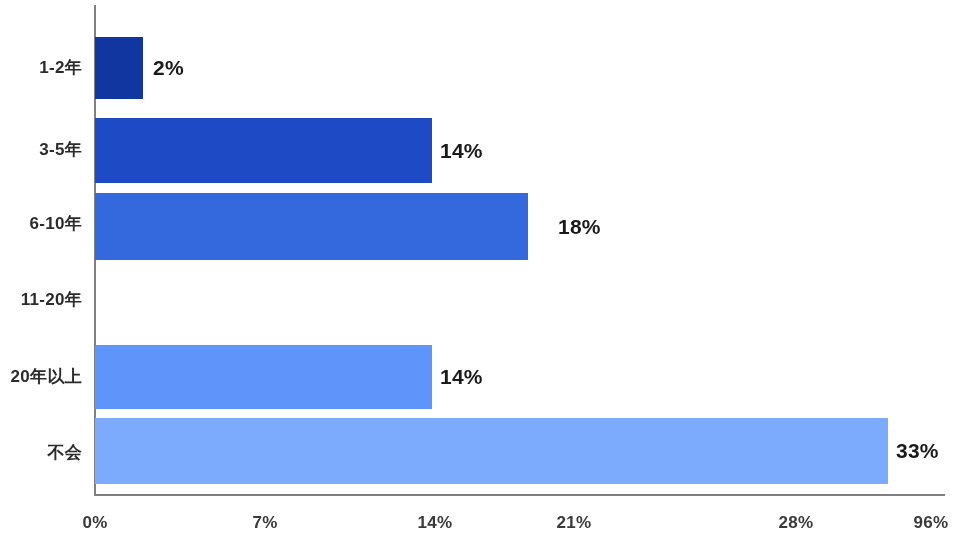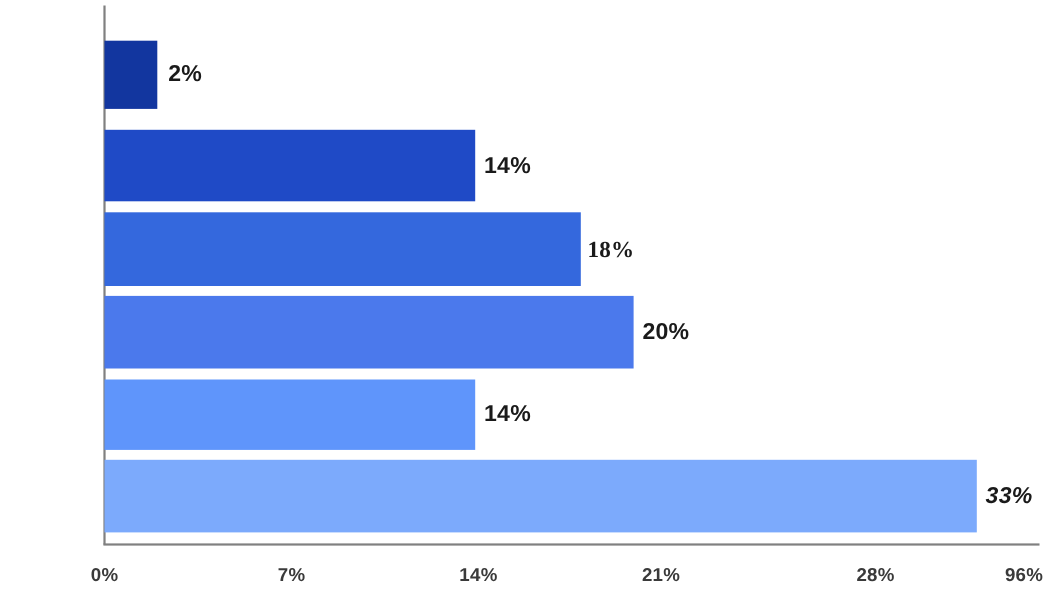--- a/index.html
+++ b/index.html
@@ -102,57 +102,61 @@
   }
 </style>
 </head>
 <body>
 
 <div id="chart-root">
 
   <div class="axis-y"></div>
   <div class="axis-x"></div>
 
+  <div class="cat-label-wrap">
+    <div class="cat-label" style="top:67px;">1-2年</div>
+    <div class="cat-label" style="top:149px;">3-5年</div>
+    <div class="cat-label" style="top:223px;">6-10年</div>
+    <div class="cat-label" style="top:299px;">11-20年</div>
+    <div class="cat-label" style="top:376px;">20年以上</div>
+    <div class="cat-label" style="top:452px;">不会</div>
+  </div>
 
   <div class="plot-area">
 
     <div class="bar-row" style="top:32px; height:62px; width:100%;">
       <div class="bar" style="width:48px; background:#12369f;"></div>
       <div class="bar-value" style="left:58px;">2%</div>
     </div>
 
     <div class="bar-row" style="top:113px; height:65px; width:100%;">
       <div class="bar" style="width:337px; background:#1f4ac6;"></div>
       <div class="bar-value" style="left:345px;">14%</div>
     </div>
 
     <div class="bar-row" style="top:188px; height:67px; width:100%;">
       <div class="bar" style="width:433px; background:#3468dd;"></div>
-      <div class="bar-value" style="left:439px;font-family:Liberation Serif, serif;">18%</div>
+      <div class="bar-value" style="left:463px;">18%</div>
     </div>
 
-    <div class="bar-row" style="top:264px; height:66px; width:100%;">
-      <div class="bar" style="width:481px; background:#4b79ec;"></div>
-      <div class="bar-value" style="left:489px;">20%</div>
-    </div>
 
     <div class="bar-row" style="top:340px; height:64px; width:100%;">
       <div class="bar" style="width:337px; background:#5f95fb;"></div>
       <div class="bar-value" style="left:345px;">14%</div>
     </div>
 
     <div class="bar-row" style="top:413px; height:66px; width:100%;">
       <div class="bar" style="width:793px; background:#7caafc;"></div>
-      <div class="bar-value" style="left:801px;font-style:italic;">33%</div>
+      <div class="bar-value" style="left:801px;">33%</div>
     </div>
 
   </div>
 
   <div>
     <div class="tick-label" style="left:95px;">0%</div>
     <div class="tick-label" style="left:265px;">7%</div>
     <div class="tick-label" style="left:435px;">14%</div>
-    <div class="tick-label" style="left:601px;">21%</div>
+    <div class="tick-label" style="left:574px;">21%</div>
     <div class="tick-label" style="left:775px;margin-left:21px;">28%</div>
     <div class="tick-label" style="left:931px;">96%</div>
   </div>
 
 </div>
 
 </body></html>

